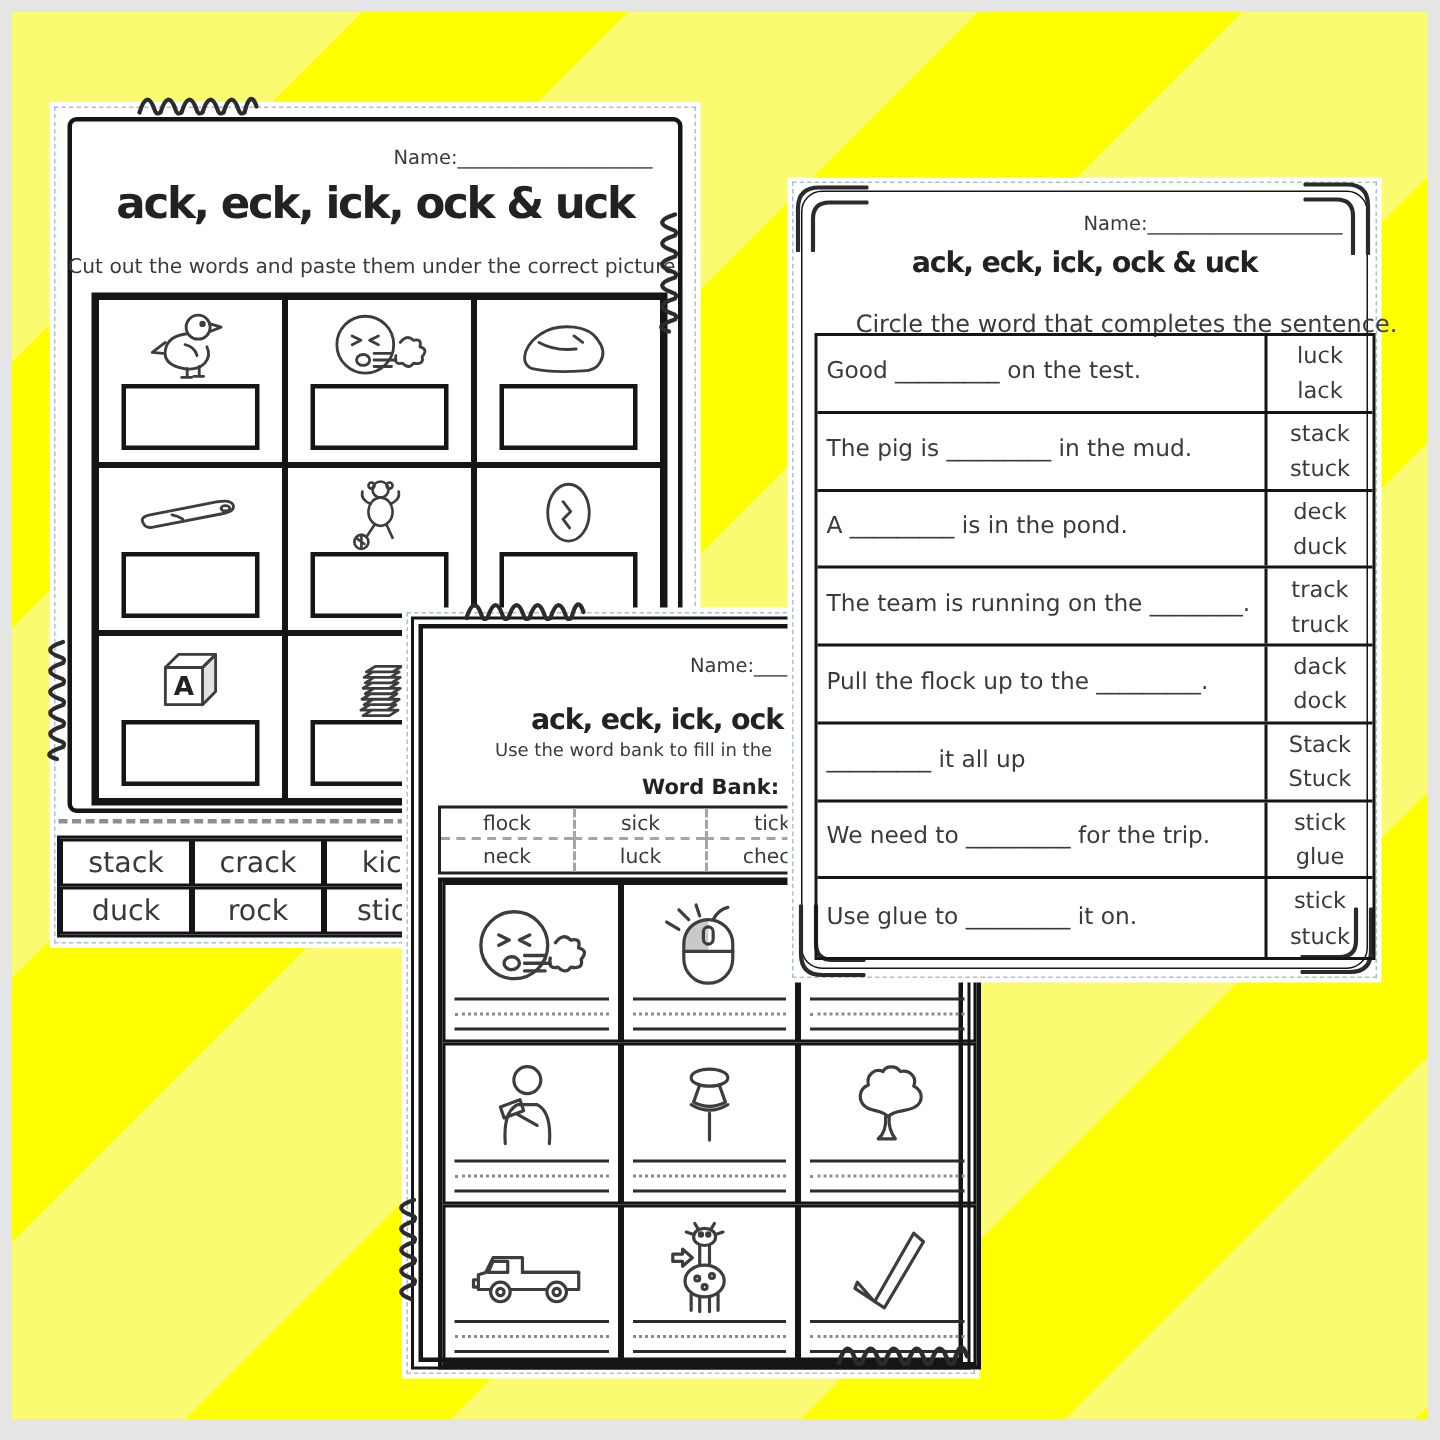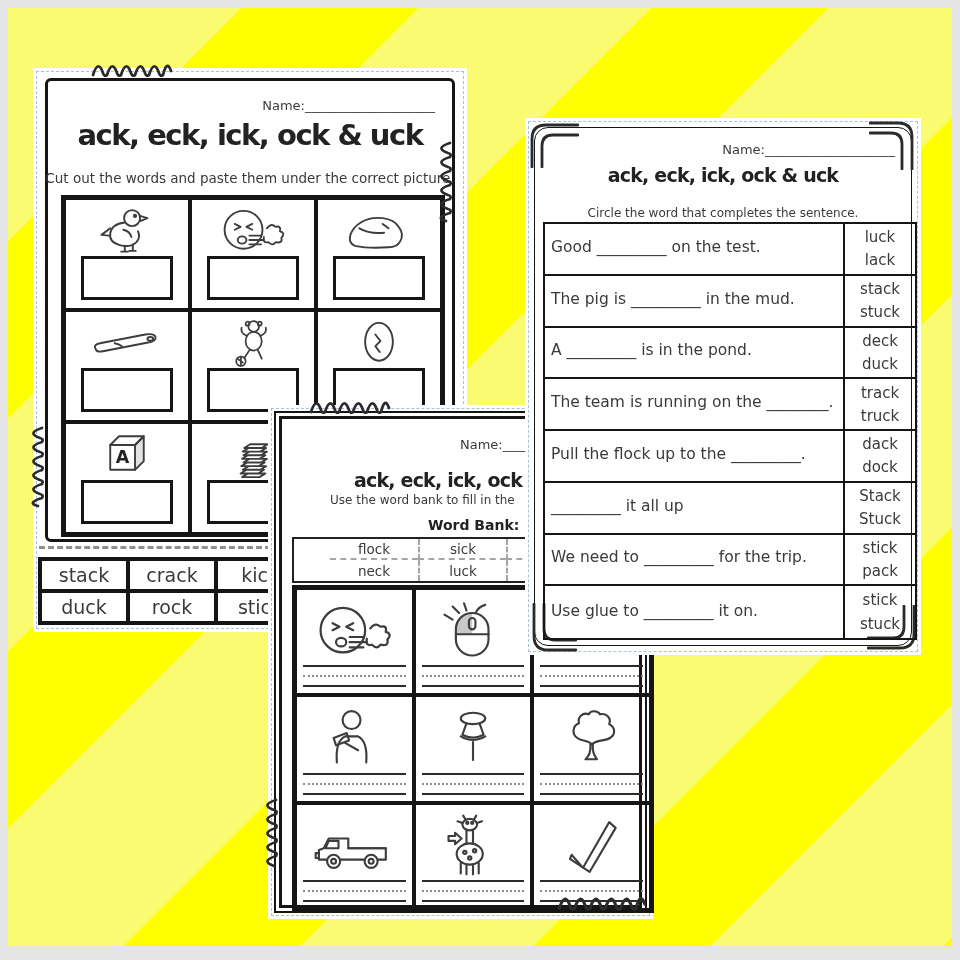--- a/index.html
+++ b/index.html
@@ -33,21 +33,21 @@
   
   .p2{left:260px;top:397px;width:385px;height:514px;z-index:2;}
   .p2-ob{position:absolute;inset:6px;border:2px solid #151515;}
   .p2-ib{position:absolute;inset:11px;border:3px solid #151515;}
   .p2-name{position:absolute;left:192px;top:32px;font-size:13px;white-space:nowrap;}
   .p2-title{position:absolute;left:70px;top:48px;font-size:19px;font-weight:bold;
             letter-spacing:-0.8px;color:#222;white-space:nowrap;margin:16px;}
   .p2-instr{position:absolute;left:62px;top:88px;font-size:12px;white-space:nowrap;margin:0;}
   .p2-banklabel{position:absolute;left:160px;top:112px;font-size:14px;font-weight:bold;color:#222;}
   .bank{position:absolute;left:24px;top:132px;width:352px;height:42px;border:2px solid #222;
-        display:grid;grid-template-columns:repeat(4,1fr);grid-template-rows:1fr 1fr;padding-left:36px;}
+        display:grid;grid-template-columns:repeat(4,1fr);grid-template-rows:1fr 1fr;}
   .bcell{display:flex;align-items:center;justify-content:center;font-size:13.5px;overflow:hidden;}
   .bcell.vd{border-left:2px dashed #a5a5a5;}
   .bcell.hd{border-bottom:2px dashed #a5a5a5;}
   .p2-grid{position:absolute;left:24px;top:180px;width:356px;height:322px;border:3px solid #151515;
            display:grid;grid-template-columns:repeat(3,1fr);grid-template-rows:repeat(3,1fr);}
   .pcell{border:2px solid #151515;display:flex;flex-direction:column;justify-content:flex-end;
          padding:6px 6px 6px;min-height:0;}
   .pcell .art{flex:1 1 auto;display:flex;align-items:center;justify-content:center;min-height:0;}
   .pcell .art svg{max-height:100%;}
   .lines{flex:0 0 auto;width:100%;}
@@ -59,22 +59,22 @@
   .p3{left:517px;top:110px;width:396px;height:537px;z-index:3;}
   .p3-b{position:absolute;inset:9px;border:1.5px solid #151515;border-radius:14px;}
   .corner{position:absolute;width:50px;height:46px;}
   .c-tl{left:4px;top:4px;}
   .c-tr{right:4px;top:4px;transform:rotate(90deg);}
   .c-br{right:4px;bottom:4px;transform:rotate(180deg);}
   .c-bl{left:4px;bottom:4px;transform:rotate(270deg);}
   .p3-name{position:absolute;top:24px;right:26px;font-size:13px;white-space:nowrap;}
   .p3-title{position:absolute;top:46px;left:0;width:100%;text-align:center;font-size:19px;
             font-weight:bold;letter-spacing:-0.8px;color:#222;margin:0;}
-  .p3-instr{position:absolute;top:88px;left:0;width:100%;text-align:center;font-size:12px;
-            white-space:nowrap;margin:0;}
+  .p3-instr{position:absolute;top:88px;left:0;width:100%;text-align:center;font-size:16px;
+            white-space:nowrap;margin:0;padding-left:28px;}
   .stable{position:absolute;left:18px;top:104px;width:370px;height:414px;border:2px solid #151515;
           display:grid;grid-template-rows:repeat(8,1fr);}
   .srow{display:grid;grid-template-columns:1fr 72px;border-bottom:2px solid #151515;min-height:0;}
   .srow:last-child{border-bottom:none;}
   .sc{display:flex;align-items:flex-end;padding:0 2px 18px 6px;font-size:15.5px;
       white-space:nowrap;overflow:hidden;}
   .wc{border-left:2px solid #151515;display:flex;flex-direction:column;justify-content:space-around;
       align-items:center;font-size:15px;padding:2px 0;}
 
   
@@ -435,21 +435,21 @@
         <div class="sc">_________ it all up</div>
         <div class="wc">
               <span>Stack</span>
               <span>Stuck</span>
             </div>
       </div>
       <div class="srow">
         <div class="sc">We need to _________ for the trip.</div>
         <div class="wc">
               <span>stick</span>
-              <span>pack</span>
+              <span>glue</span>
             </div>
       </div>
       <div class="srow">
         <div class="sc">Use glue to _________ it on.</div>
         <div class="wc">
               <span>stick</span>
               <span>stuck</span>
             </div>
       </div>
     </div>

